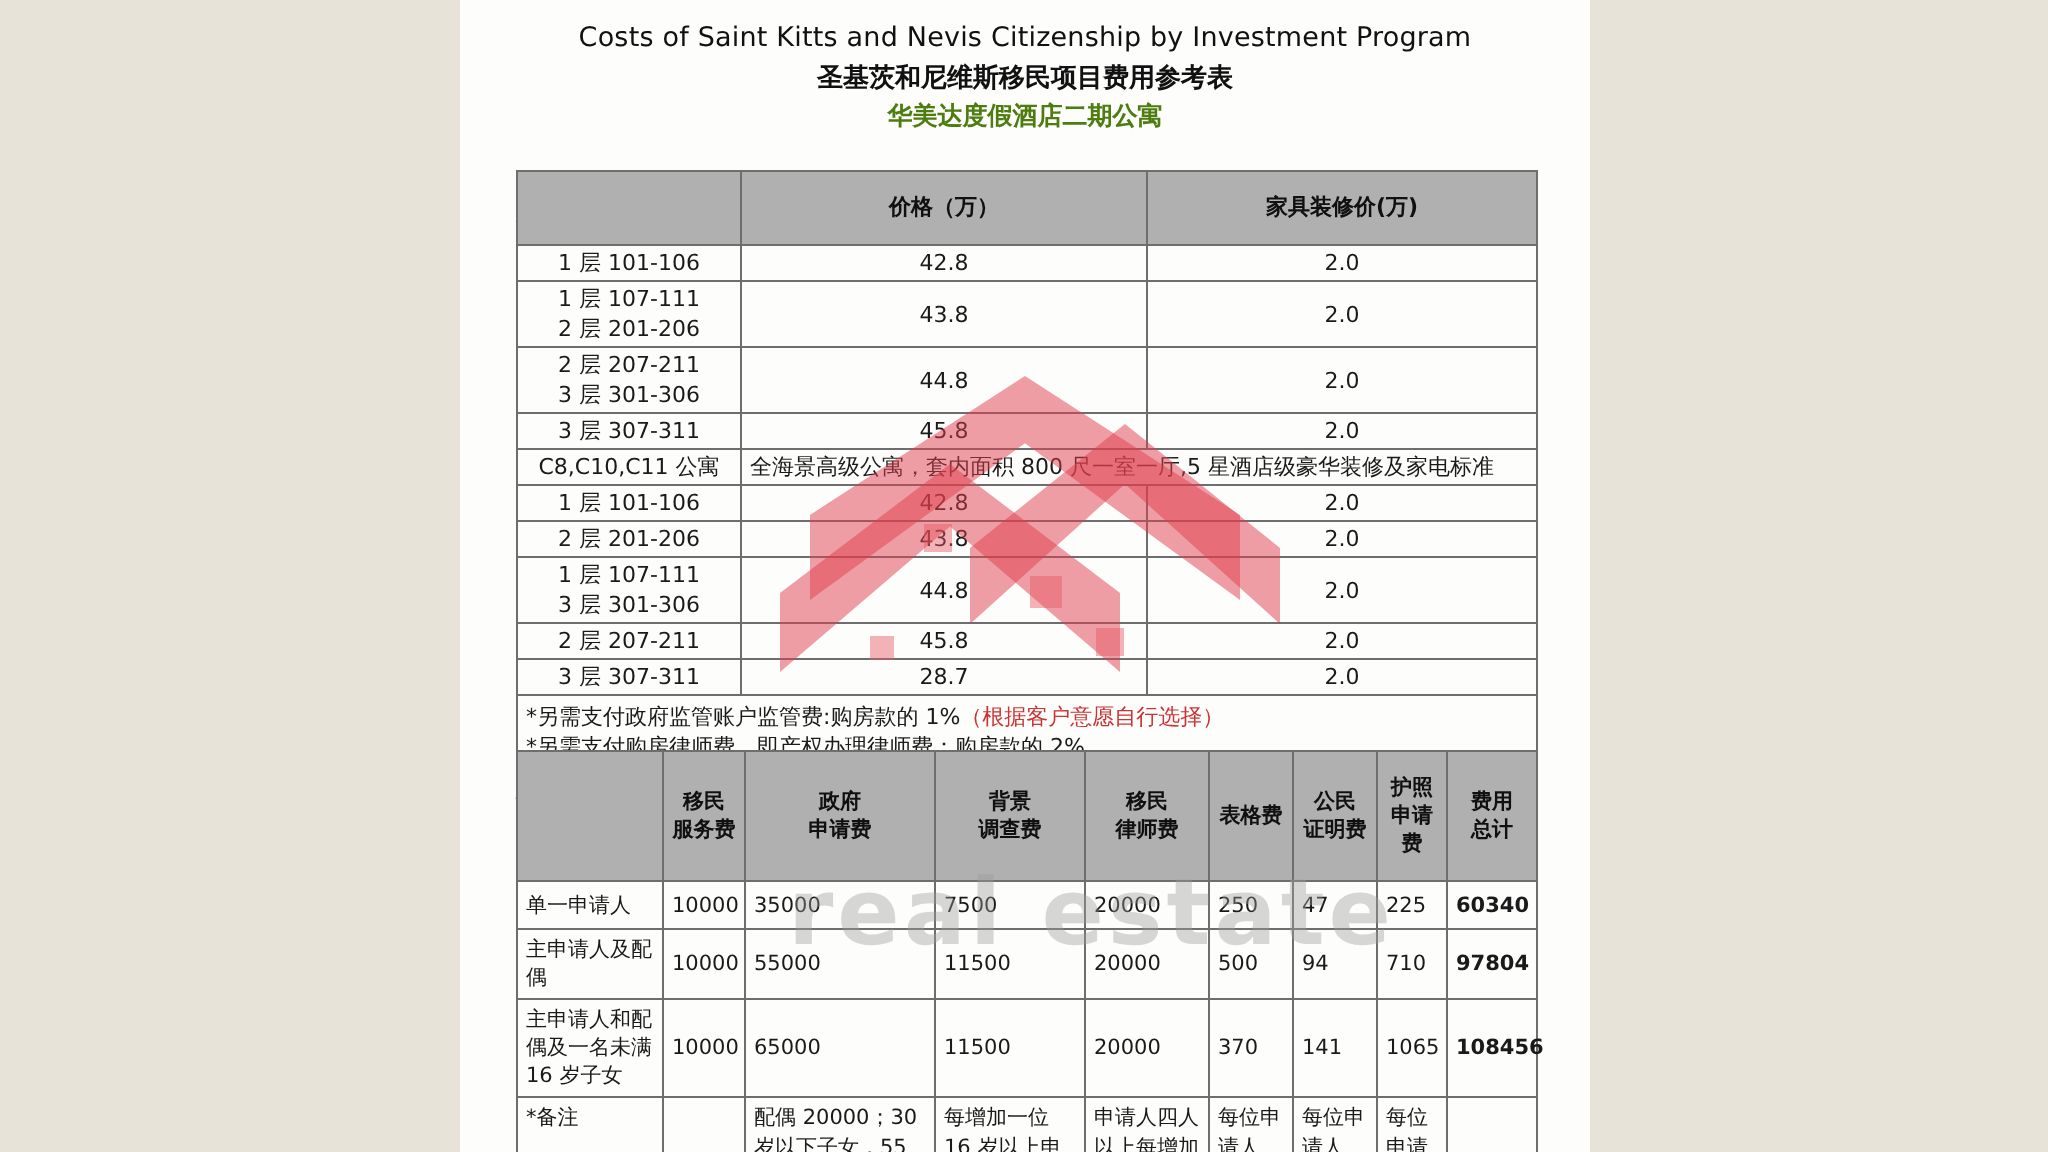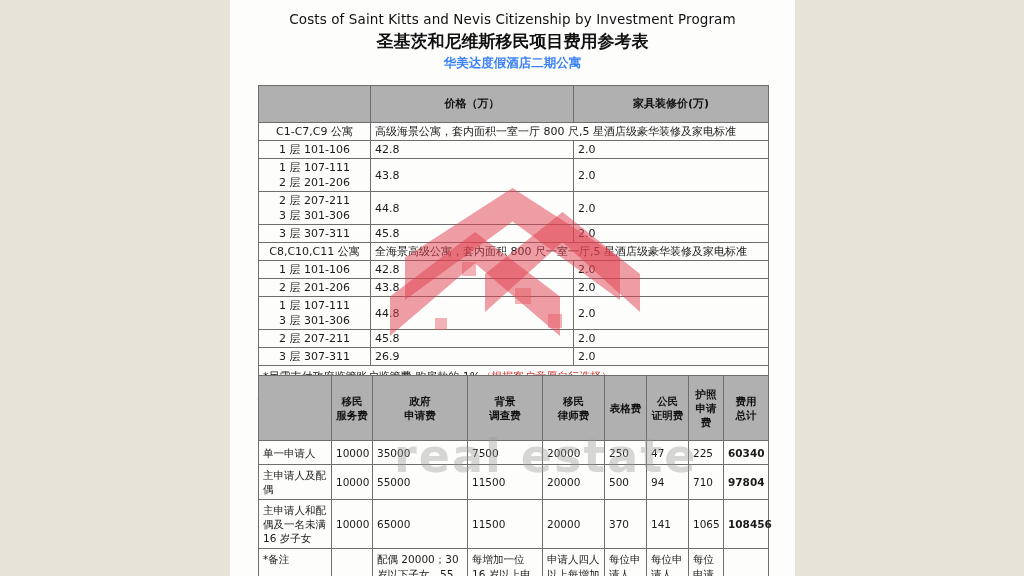--- a/index.html
+++ b/index.html
@@ -10,22 +10,22 @@
     color:#1a1a1a;
     position:relative;
   }
   .page {
     position:absolute; left:230px; top:0; width:565px; height:576px;
     background:#fdfdfc;
   }
   
   .title-block { position:absolute; top:11px; left:0; width:100%; text-align:center; }
   .title-en { font-size:13.5px; letter-spacing:0.1px; color:#111; }
-  .title-cn { font-size:17px; font-weight:bold; margin-top:3px; color:#111; }
-  .title-prop { font-size:12.5px; font-weight:bold; margin-top:2px; color:#3b82f6; }
+  .title-cn { font-size:13px; font-weight:bold; margin-top:3px; color:#111; }
+  .title-prop { font-size:12.5px; font-weight:bold; margin-top:2px; color:#4d7c0f; }
 
   
   .sec-label { position:absolute; left:28px; font-size:11.5px; font-weight:bold;margin-top:30px; }
   .sec-label.blue { top:69px; color:#3e6a95; }
   .sec-label.red  { top:359px; color:#c2251e; }
 
   
   table {
     border-collapse:collapse; table-layout:fixed; width:510px;
     position:absolute; left:28px; background:transparent;
@@ -35,21 +35,21 @@
   table, td, th { border:1px solid #6e6e6e; }
   table { border:1.5px solid #3f3f3f; }
   th {
     background:#b0b0b0; font-weight:bold; text-align:center;
     padding:11px 2px; white-space:pre-line; line-height:14px; color:#101010;
   }
   #purchase-table th { height:18px; }
   #purchase-table td { padding:1px 4px; line-height:15px; vertical-align:middle; }
   #purchase-table td.cell-label { text-align:center; white-space:pre-line; }
   #purchase-table td.cell-desc { text-align:left; }
-  #purchase-table td.cell-num { text-align:left; }
+  #purchase-table td.cell-num { text-align:center; }
   #purchase-table tr.single td { height:17px; }
   #purchase-table td.footnote-cell { padding:3px 4px 4px 4px; line-height:15px; }
   .fn-red { color:#cc3333; }
   #immigration-table td { padding:3px 4px; line-height:14px; vertical-align:middle; }
   #immigration-table td.cell-label { text-align:left; }
   #immigration-table td.cell-num { text-align:left; }
   #immigration-table td.cell-total { font-weight:bold; }
   #immigration-table tr.applicant-row-1 td { height:24px; }
   #immigration-table tr.applicant-row-2 td { height:30px; }
   #immigration-table tr.remarks td { vertical-align:top; line-height:15px; }
@@ -100,24 +100,20 @@
     </colgroup>
     <thead>
         <tr>
           <th></th>
           <th>价格（万）</th>
           <th>家具装修价(万)</th>
         </tr>
       </thead>
     <tbody>
         <tr class="single">
-          <td class="cell-label">C1-C7,C9 公寓</td>
-          <td class="cell-desc" colspan="2">高级海景公寓，套内面积一室一厅 800 尺,5 星酒店级豪华装修及家电标准</td>
-        </tr>
-        <tr class="single">
           <td class="cell-label">1 层 101-106</td>
           <td class="cell-num">42.8</td>
           <td class="cell-num">2.0</td>
         </tr>
         <tr>
           <td class="cell-label">1 层 107-111
 2 层 201-206</td>
           <td class="cell-num">43.8</td>
           <td class="cell-num">2.0</td>
         </tr>
@@ -152,21 +148,21 @@
           <td class="cell-num">44.8</td>
           <td class="cell-num">2.0</td>
         </tr>
         <tr class="single">
           <td class="cell-label">2 层 207-211</td>
           <td class="cell-num">45.8</td>
           <td class="cell-num">2.0</td>
         </tr>
         <tr class="single">
           <td class="cell-label">3 层 307-311</td>
-          <td class="cell-num">26.9</td>
+          <td class="cell-num">28.7</td>
           <td class="cell-num">2.0</td>
         </tr>
         <tr>
           <td class="footnote-cell" colspan="3">
             <div><span>*另需支付政府监管账户监管费:购房款的 1%</span><span class="fn-red">（根据客户意愿自行选择）</span></div>
             <div><span>*另需支付购房律师费、即产权办理律师费：购房款的 2%</span></div>
           </td>
         </tr>
       </tbody>
   </table>

